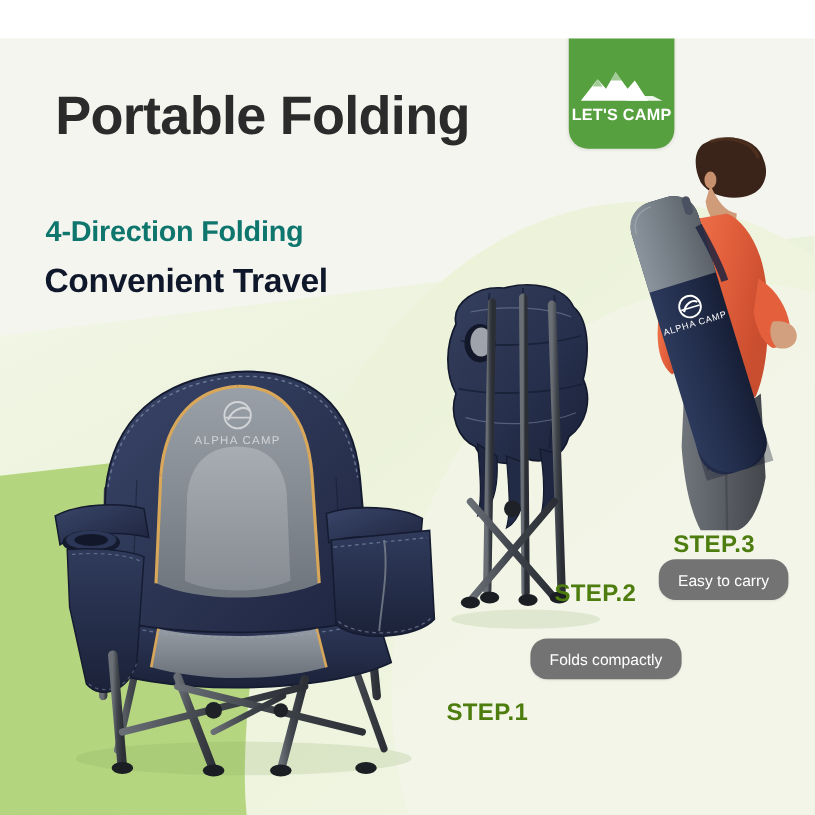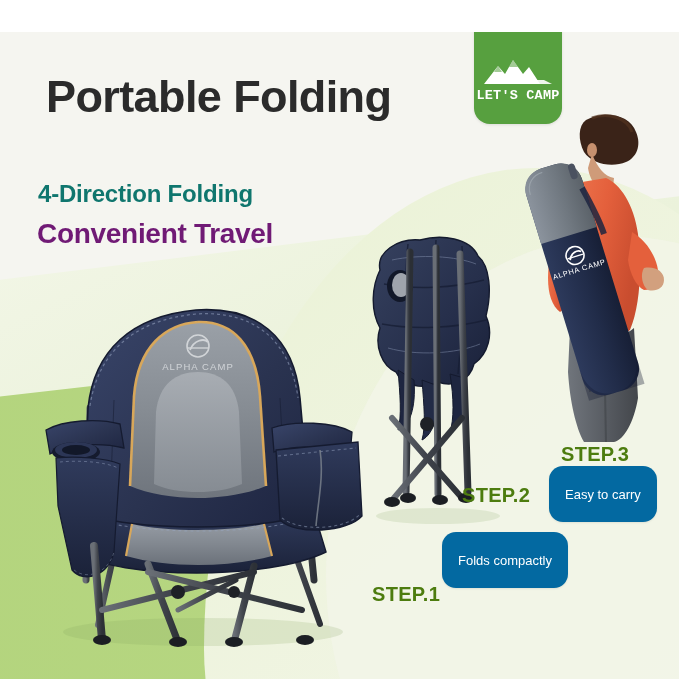--- a/index.html
+++ b/index.html
@@ -91,21 +91,21 @@
     color: #0f766e;
     letter-spacing: -0.2px;
     white-space: nowrap;
   }
   .sub-b {
     position: absolute;
     left: 37px;
     top: 186px;
     font-size: 28px;
     font-weight: 700;
-    color: #701a75;
+    color: #0f172a;
     letter-spacing: -0.3px;
     white-space: nowrap;
   }
 
   
   .brand-badge {
     position: absolute;
     left: 474px;
     top: -22px;
     width: 88px;
@@ -125,41 +125,41 @@
   .brand-badge .btext {
     position: absolute;
     left: 0;
     right: 0;
     top: 78px;
     text-align: center;
     color: #ffffff;
     font-size: 13.5px;
     font-weight: 700;
     letter-spacing: .2px;
-    font-family: Liberation Mono, monospace;
+    font-family: Liberation Sans, sans-serif;
   }
 
   
   .step-label {
     position: absolute;
     font-size: 20px;
     font-weight: 700;
     color: #4d7c0f;
     letter-spacing: .3px;
     white-space: nowrap;
   }
   .step-pill {
     position: absolute;
     display: inline-flex;
     align-items: center;
     justify-content: center;
     height: 26px;
-    padding: 15px 16px;
+    padding: 4px 16px;
     border-radius: 14px;
-    background: #0369a1;
+    background: #737373;
     color: #ffffff;
     font-size: 13px;
     font-weight: 400;
     white-space: nowrap;
     box-shadow: 0 1px 2px rgba(0,0,0,.08);
   }
 
   
   .chair-main {
     position: absolute;

